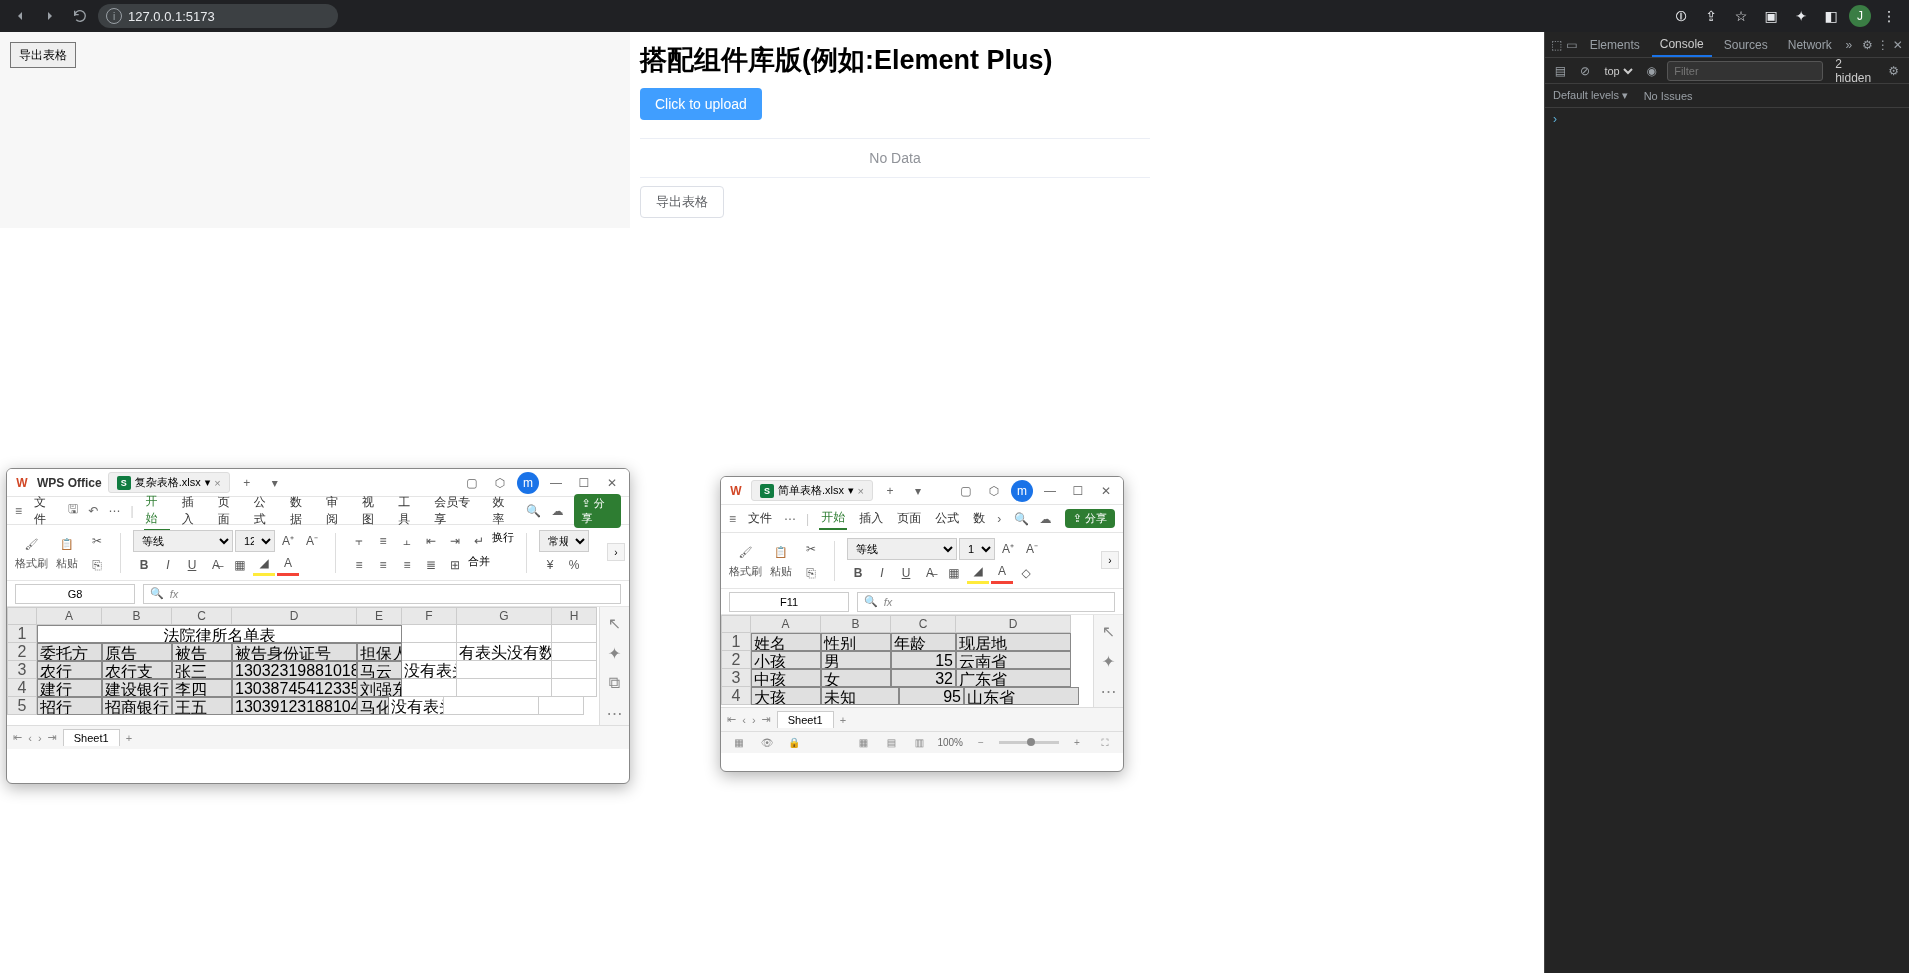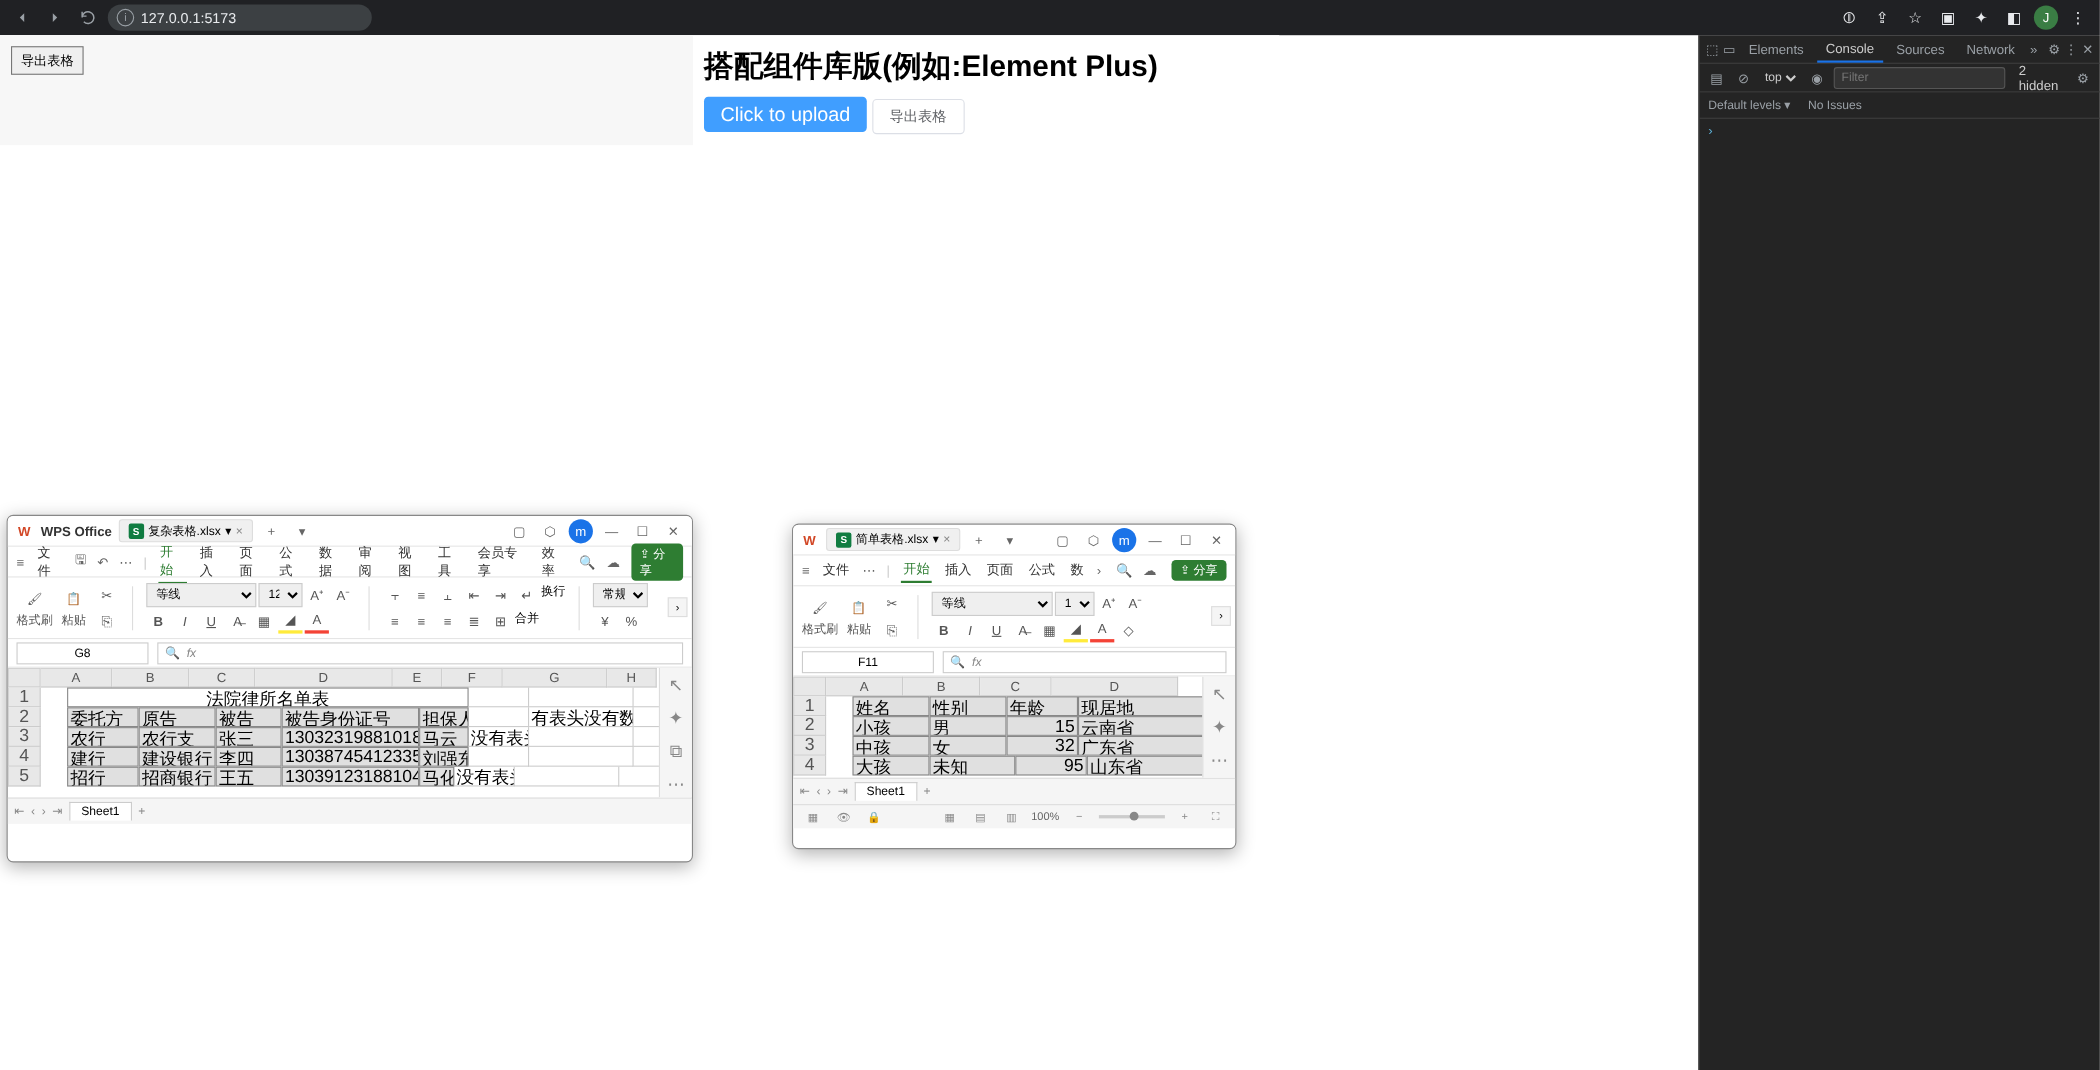--- a/index.html
+++ b/index.html
@@ -17,21 +17,21 @@
 
 .main-area { position:absolute; top:32px; left:0; width:1163px; height:941px; background:#fff; }
 .page-container { display:flex; }
 .page-col { padding:10px; }
 .page-col h2 { font-size:27px; font-weight:bold; margin-bottom:10px; }
 .col-left { width:630px; background:#f7f7f7; }
 .col-right { width:530px; }
 .file-row { display:flex; align-items:center; gap:8px; margin-bottom:8px; }
 .native-btn { height:22px; padding:0 8px; font-size:12px; background:#efefef; border:1px solid #767676; cursor:pointer; }
 .file-status { font-size:13px; color:#222; }
-.el-btn { height:32px; padding:0 15px; font-size:18px; background:#409eff; color:#fff; border:none; border-radius:4px; cursor:pointer; }
+.el-btn { height:32px; padding:0 15px; font-size:14px; background:#409eff; color:#fff; border:none; border-radius:4px; cursor:pointer; }
 .no-data { height:40px; display:flex; align-items:center; justify-content:center; color:#909399; font-size:14px; background:#fff; border-top:1px solid #ebeef5; border-bottom:1px solid #ebeef5; margin:18px 0 8px; }
 .el-plain-btn { height:32px; padding:0 15px; font-size:13px; background:#fff; border:1px solid #dcdfe6; border-radius:4px; cursor:pointer; color:#606266; }
 
 
 .devtools { position:absolute; top:32px; right:0; width:365px; height:941px; background:#242424; color:#ccc; border-left:1px solid #444; font-size:12px; }
 .dt-tabrow { height:26px; display:flex; align-items:center; border-bottom:1px solid #3d3d3d; padding:0 6px; gap:4px; }
 .dt-tab { padding:4px 8px; color:#9aa0a6; cursor:pointer; }
 .dt-tab.active { color:#ccc; border-bottom:2px solid #1a73e8; }
 .dt-icon { width:20px; height:20px; display:flex; align-items:center; justify-content:center; color:#9aa0a6; cursor:pointer; }
 .dt-console-bar { height:26px; display:flex; align-items:center; padding:0 6px; gap:6px; border-bottom:1px solid #3d3d3d; }
@@ -72,21 +72,21 @@
 .cell-ref { width:120px; height:20px; border:1px solid #ccc; display:flex; align-items:center; justify-content:center; }
 .fx-box { flex:1; height:20px; border:1px solid #ccc; display:flex; align-items:center; padding:0 6px; gap:6px; color:#888; }
 .wps-grid { display:flex; font-size:12px; }
 .grid-corner { width:30px; height:18px; background:#e8e8e8; border:1px solid #ccc; }
 .grid-headers { display:flex; }
 .col-head { height:18px; background:#e8e8e8; border:1px solid #ccc; border-left:none; display:flex; align-items:center; justify-content:center; color:#555; }
 .grid-body { display:flex; }
 .row-heads { display:flex; flex-direction:column; }
 .row-head { width:30px; height:18px; background:#e8e8e8; border:1px solid #ccc; border-top:none; display:flex; align-items:center; justify-content:center; color:#555; }
 .cells { display:flex; flex-direction:column; }
-.cell-row { display:flex;padding-left:24px; }
+.cell-row { display:flex; }
 .cell { height:18px; border:1px solid #ccc; border-left:none; border-top:none; padding:0 2px; overflow:hidden; white-space:nowrap; }
 .cell.header { background:#e0e0e0; border:1px solid #888; font-weight:normal; }
 .cell.merged-title { text-align:center; }
 .wps-sheetbar { height:24px; display:flex; align-items:center; padding:0 6px; gap:6px; border-top:1px solid #ddd; background:#f5f5f5; font-size:11px; }
 .sheet-nav { color:#888; cursor:pointer; }
 .sheet-tab { padding:2px 10px; background:#fff; border:1px solid #ccc; border-bottom:none; cursor:pointer; }
 .wps-statusbar { height:22px; display:flex; align-items:center; padding:0 8px; gap:8px; border-top:1px solid #ddd; background:#f5f5f5; font-size:10px; color:#666; }
 .status-spacer { flex:1; }
 .wps-sidebar { position:absolute; right:0; top:56px; width:30px; bottom:46px; background:#f5f5f5; border-left:1px solid #ddd; display:flex; flex-direction:column; align-items:center; padding-top:6px; gap:10px; }
 .side-icon { width:20px; height:20px; display:flex; align-items:center; justify-content:center; color:#888; cursor:pointer; }
@@ -128,20 +128,21 @@
 </div>
 
 <div class="main-area">
   <div class="page-container">
     <div class="page-col col-left">
       <button class="native-btn" style="height:26px">导出表格</button>
     </div>
     <div class="page-col col-right">
       <h2>搭配组件库版(例如:Element Plus)</h2>
       <button class="el-btn">Click to upload</button>
+      <div class="no-data">No Data</div>
       <button class="el-plain-btn">导出表格</button>
     </div>
   </div>
 </div>
 
 <div class="devtools">
   <div class="dt-tabrow">
     <div class="dt-icon">⬚</div>
     <div class="dt-icon">▭</div>
     <div class="dt-tab">Elements</div>

